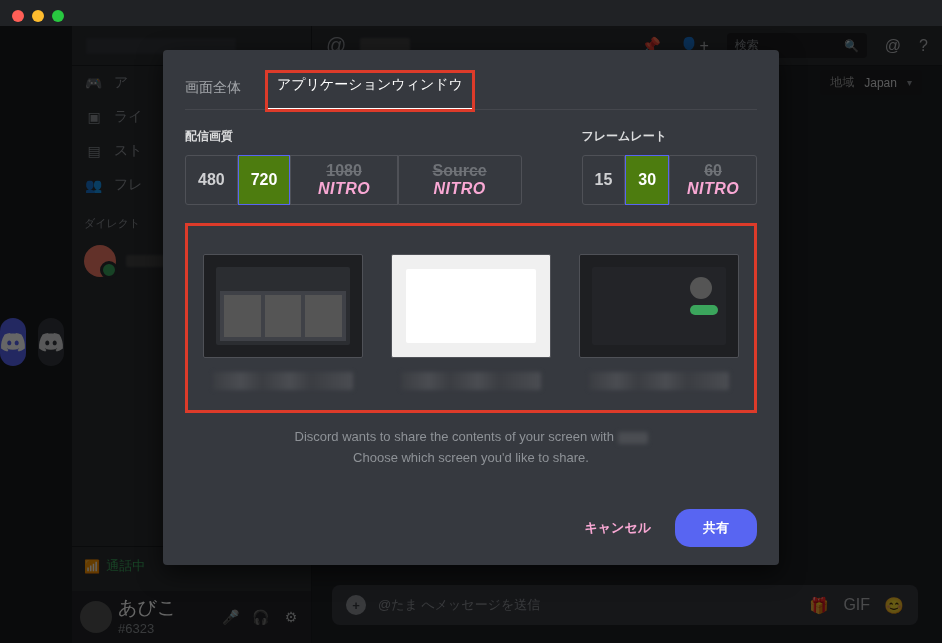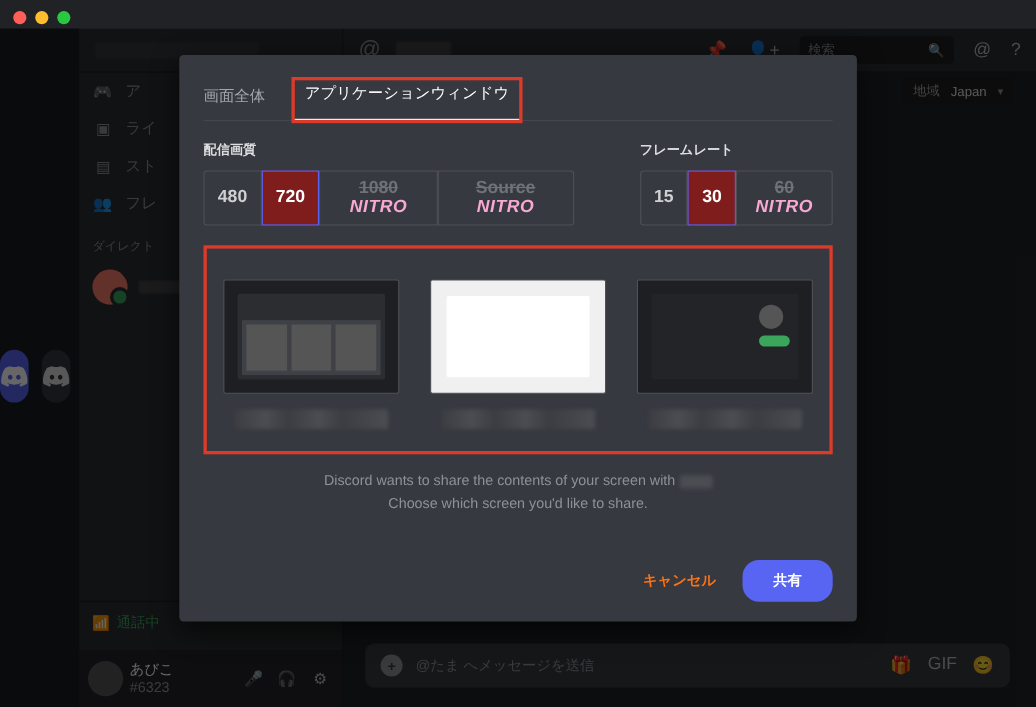--- a/index.html
+++ b/index.html
@@ -64,21 +64,21 @@
     border-top:1px solid #1a1c1f;
     display:flex; align-items:center; gap:6px;
   }
   .user-panel {
     position:absolute; bottom:0; left:0; right:0; height:52px;
     background:#232428; display:flex; align-items:center; padding:0 8px;
     gap:6px;
   }
   .user-avatar{width:32px;height:32px;border-radius:50%;background:#555;}
   .user-meta{flex:1;display:flex;flex-direction:column;line-height:1.2;}
-  .user-name{color:#fff;font-size:13px;}
+  .user-name{color:#fff;font-size:19px;font-family:Liberation Mono, monospace;}
   .user-tag{color:#8e9297;font-size:13px;}
   .user-panel .pbtn{width:24px;height:24px;color:#b9bbbe;display:flex;align-items:center;justify-content:center;font-size:14px;}
 
   
   .topbar {
     position:absolute; top:26px; left:312px; right:0; height:40px;
     background:#2b2d31; display:flex; align-items:center;
     padding:0 14px; gap:14px; color:#b9bbbe;
     border-bottom:1px solid #1a1c1f;
   }
@@ -130,21 +130,21 @@
   .settings-row{display:flex;gap:60px;margin-bottom:18px;}
   .setting-group{}
   .setting-label{color:#dcddde;font-size:12px;font-weight:600;margin-bottom:10px;}
   .seg{display:flex;}
   .seg-btn{
     border:1px solid #4f5157;background:transparent;color:#cfd0d2;
     font-size:16px;padding:6px 12px;cursor:pointer;font-weight:600;
   }
   .seg-btn:first-child{border-radius:3px 0 0 3px;}
   .seg-btn:last-child{border-radius:0 3px 3px 0;}
-  .seg-btn.active{background:#7f1d1d;border-color:#5865f2;color:#fff;}
+  .seg-btn.active{background:#4d7c0f;border-color:#5865f2;color:#fff;}
   .seg-btn.disabled{color:#6f7277;}
   .nitro{color:#5865f2;font-style:italic;font-weight:800;letter-spacing:0.5px;}
   .seg-btn.disabled .nitro{color:#f9a8d4;}
 
   .windows-box{
     border:3px solid #dd3b2a; padding:28px 12px 20px;
     display:flex; gap:22px; justify-content:space-around;
     margin-bottom:12px;
   }
   .win-opt{width:168px;display:flex;flex-direction:column;align-items:center;gap:14px;}
@@ -159,21 +159,21 @@
   .thumb .mini2 > div{flex:1;background:#555;}
   .thumb.settings .mini{background:#232428;}
   .thumb.settings .av{position:absolute;right:26px;top:22px;width:22px;height:22px;border-radius:50%;background:#555;}
   .thumb.settings .pill{position:absolute;right:20px;top:50px;width:28px;height:10px;background:#3ba55c;border-radius:5px;}
   .win-label-blur{width:140px;height:18px;background:linear-gradient(90deg,#3b3d42 0,#4b4d52 20%,#3b3d42 35%,#4b4d52 55%,#3b3d42 70%,#4b4d52 100%);filter:blur(2px);border-radius:2px;}
 
   .share-msg{text-align:center;color:#8e9297;font-size:13px;line-height:1.6;margin:14px 0 40px;}
   .share-msg .blurword{display:inline-block;width:30px;height:12px;background:#4b4d52;filter:blur(2px);vertical-align:middle;border-radius:2px;}
 
   .modal-footer{display:flex;justify-content:flex-end;gap:6px;}
-  .btn-flat{background:transparent;border:none;color:#f97316;font-size:13px;padding:10px 18px;cursor:pointer;font-weight:600;}
+  .btn-flat{background:transparent;border:none;color:#f9a8d4;font-size:13px;padding:10px 18px;cursor:pointer;font-weight:600;}
   .btn-primary{background:#5865f2;border:none;color:#fff;font-size:13px;padding:10px 28px;border-radius:15px;cursor:pointer;font-weight:600;}
 </style>
 </head>
 <body>
 
 <div class="traffic-lights">
   <div class="tl red"></div>
   <div class="tl yellow"></div>
   <div class="tl green"></div>
 </div>

